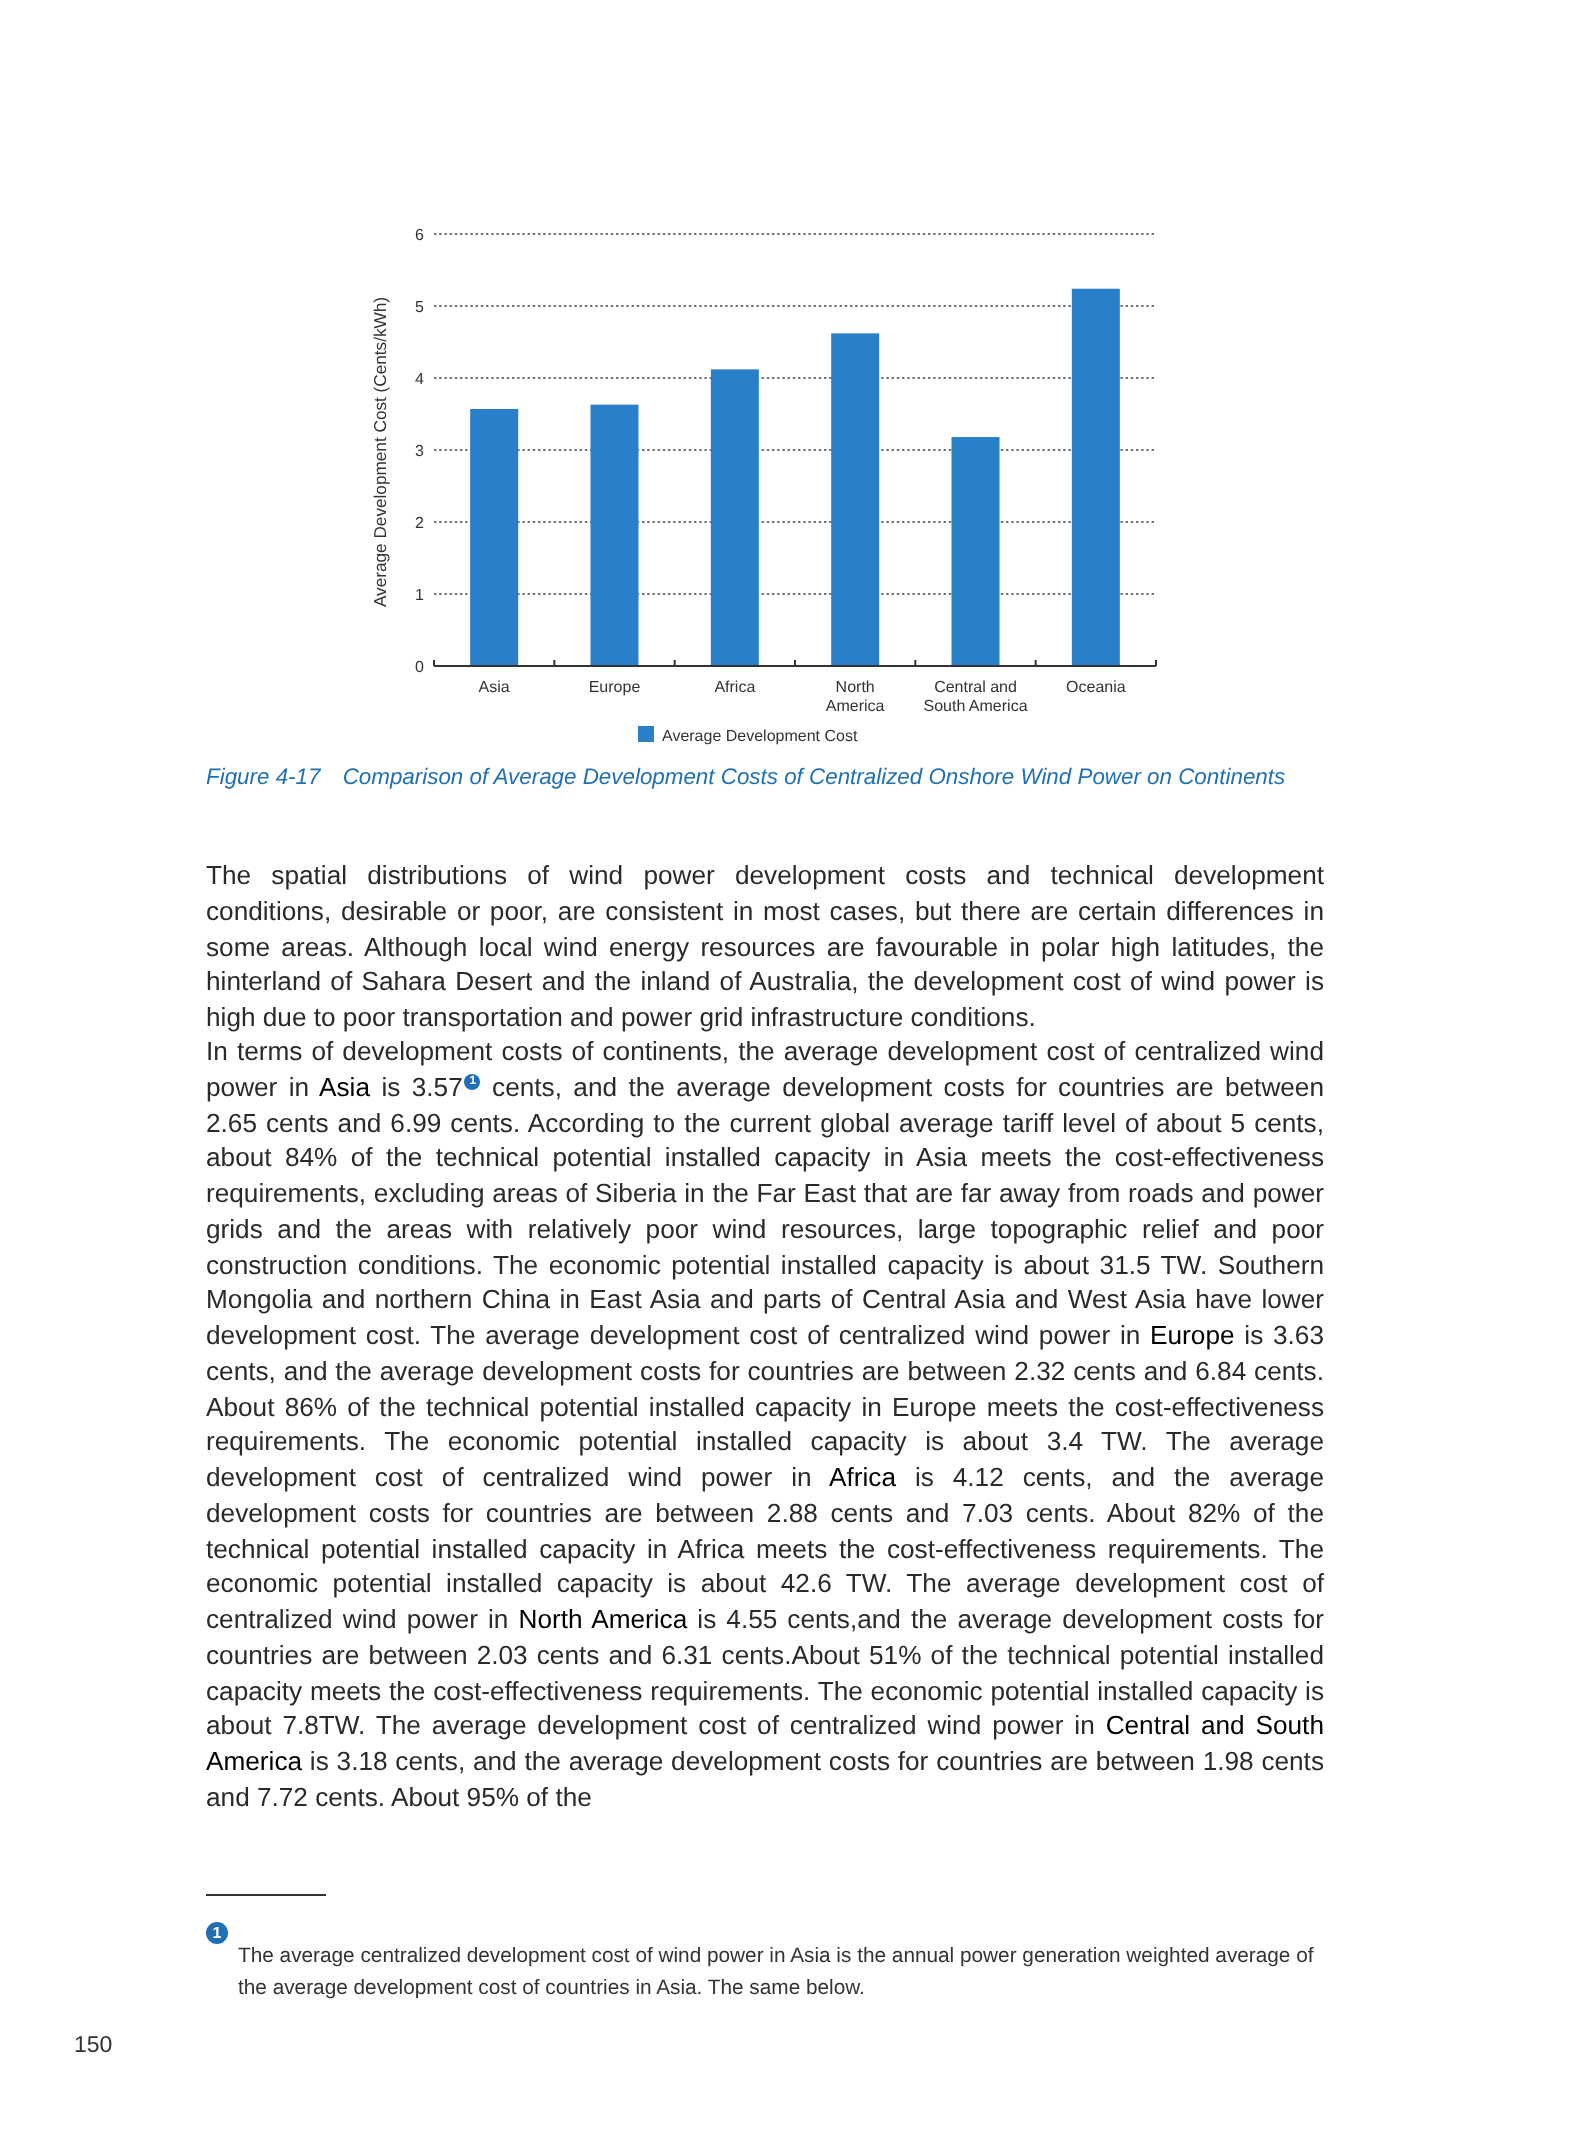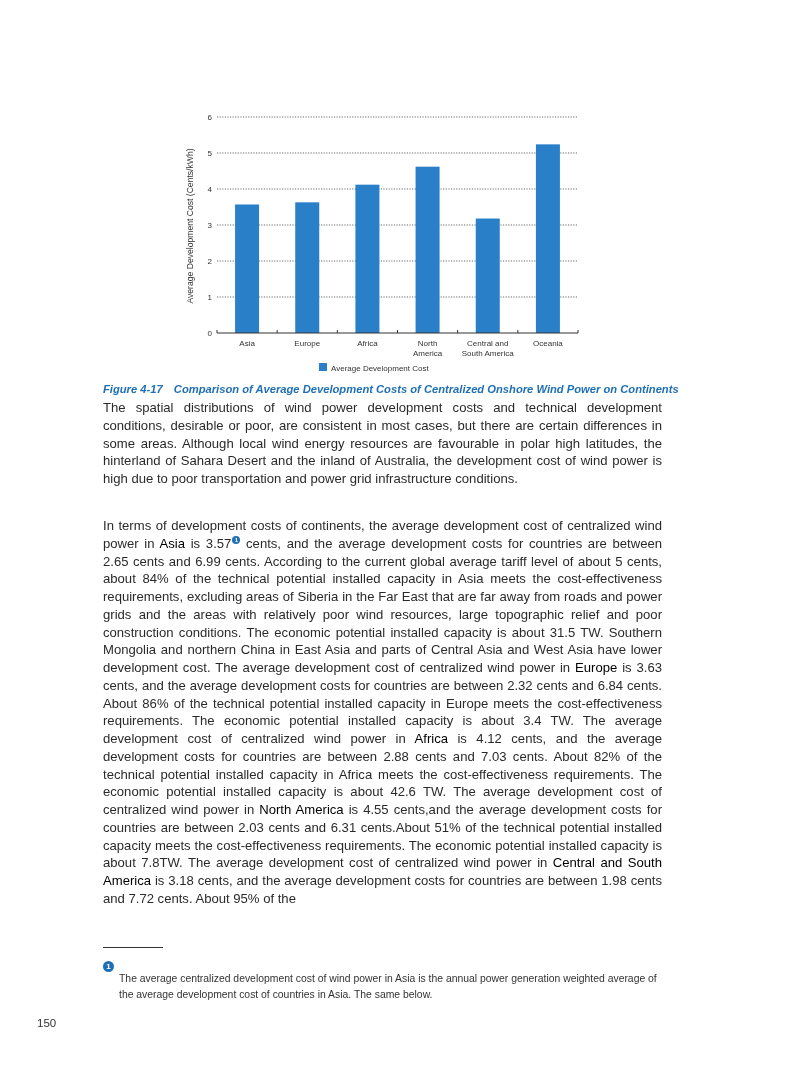--- a/index.html
+++ b/index.html
@@ -1,26 +1,26 @@
 <!DOCTYPE html>
 <html><head>
 <meta charset="utf-8">
 <style>
   html, body { margin: 0; padding: 0; background: #ffffff; }
   body { width: 793px; height: 1077px; position: relative; overflow: hidden;
          font-family: "Liberation Sans", sans-serif; color: #222; }
   #chart { position: absolute; left: 0; top: 0; width: 793px; height: 380px; }
   #chart text { font-family: "Liberation Sans", sans-serif; fill: #333; }
   .caption { position: absolute; left: 103px; top: 383px; width: 600px;
-             font-size: 11.2px; font-weight: bold; font-style: italic; color: #1f6fb5; white-space: nowrap; }
+             font-size: 11.2px; font-weight: normal; font-style: italic; color: #1f6fb5; white-space: nowrap; }
   .caption .fig-no { margin-right: 8px; }
   .para { position: absolute; left: 103px; width: 559px; font-size: 13.1px; line-height: 17.75px;
           text-align: justify; color: #2a2a2a; margin: 0; }
   .para b { font-weight: normal; color: #000; }
-  #para1 { top: 399px; }
+  #para1 { top: 429px; }
   #para2 { top: 517px; }
   .fn-marker { display: inline-block; width: 8px; height: 8px; border-radius: 50%; background: #1f6fb5;
                color: #fff; font-size: 6px; line-height: 8px; text-align: center; vertical-align: super;
                font-weight: bold; margin-left: 1px; }
   .fn-rule { position: absolute; left: 103px; top: 947px; width: 60px; height: 1px; background: #333; }
   .footnote { position: absolute; left: 103px; top: 959px; width: 560px; font-size: 10.4px; line-height: 16px; color: #333; }
   .footnote .fn-circle { position: absolute; left: 0; top: 2px; width: 11px; height: 11px; border-radius: 50%;
                          background: #1f6fb5; color: #fff; font-size: 8px; line-height: 11px; text-align: center; font-weight: bold; }
   .footnote .fn-text { margin-left: 16px; display: block; margin-top: 12px; }
   .page-number { position: absolute; left: 37px; top: 1017px; font-size: 11.5px; color: #333; text-align: right; }

